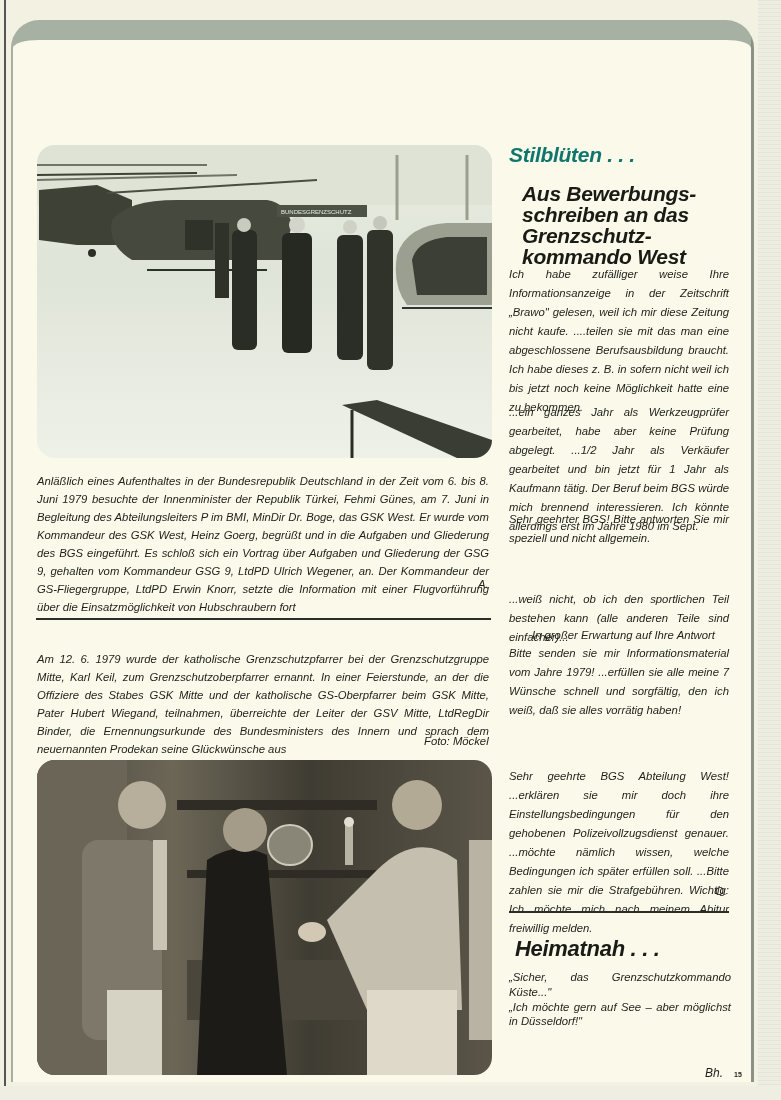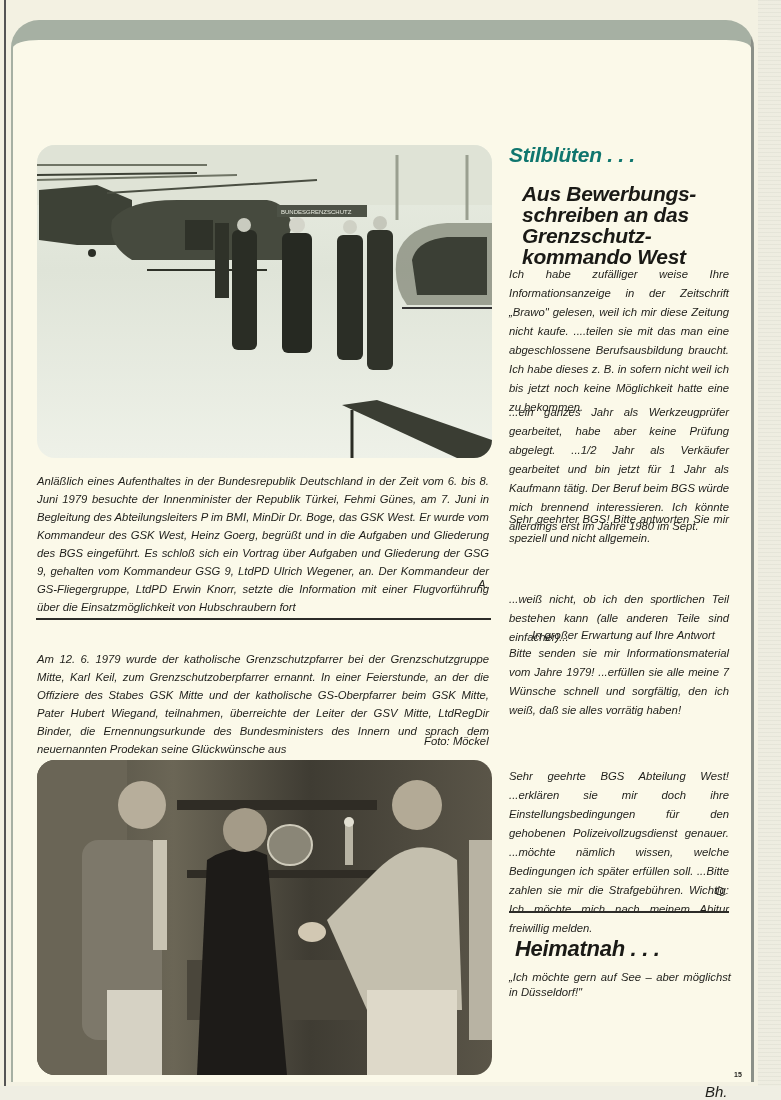--- a/index.html
+++ b/index.html
@@ -81,21 +81,21 @@
   .sig-o { position: absolute; left: 715px; top: 885px; font-size: 11.3px; font-style: italic; color: #1e1e1a; }
   .hr-right { position: absolute; left: 509px; top: 911px; width: 220px; height: 2px; background: #2c2c28; }
   .heading-heimat {
     position: absolute; left: 509px; top: 930px;
     font-size: 22px; font-weight: bold; font-style: italic; color: #1a1a16; margin: 6px; letter-spacing: -.3px;
   }
   .heimat-lines { position: absolute; left: 509px; top: 970px; width: 222px; margin: 0; padding: 0; list-style: none; }
   .heimat-lines li {
     font-size: 11.3px; line-height: 14.8px; font-style: italic; color: #1e1e1a; text-align: justify;
   }
-  .sig-bh { position: absolute; left: 705px; top: 1066px; font-size: 15px; font-style: italic; color: #1e1e1a; margin-top: 17px; }
+  .sig-bh { position: absolute; left: 705px; top: 1066px; font-size: 12px; font-style: italic; color: #1e1e1a; }
   .page-num { position: absolute; left: 734px; top: 1071px; font-size: 7px; font-weight: bold; color: #1e1e1a; }
 </style>
 </head>
 <body>
 
 <div class="left-binding"></div>
 <div class="right-speckle"></div>
 <div class="page-frame"></div>
 <div class="bottom-strip"></div>
 
@@ -198,16 +198,17 @@
 <p class="quote q4">...weiß nicht, ob ich den sportlichen Teil bestehen kann (alle anderen Teile sind einfacher)...</p>
 <p class="quote q4b">In großer Erwartung auf Ihre Antwort</p>
 <p class="quote q5">Bitte senden sie mir Informationsmaterial vom Jahre 1979! ...erfüllen sie alle meine 7 Wünsche schnell und sorgfältig, den ich weiß, daß sie alles vorrätig haben!</p>
 <p class="quote q6">Sehr geehrte BGS Abteilung West! ...erklären sie mir doch ihre Einstellungsbedingungen für den gehobenen Polizeivollzugsdienst genauer. ...möchte nämlich wissen, welche Bedingungen ich später erfüllen soll. ...Bitte zahlen sie mir die Strafgebühren. Wichtig: Ich möchte mich nach meinem Abitur freiwillig melden.</p>
 <span class="sig-o">O.</span>
 
 <div class="hr-right"></div>
 
 <h2 class="heading-heimat">Heimatnah . . .</h2>
 <ul class="heimat-lines">
+  <li>„Sicher, das Grenzschutzkommando Küste..."</li>
   <li>„Ich möchte gern auf See – aber möglichst in Düsseldorf!"</li>
 </ul>
 <span class="sig-bh">Bh.</span>
 <span class="page-num">15</span>
 
 </body></html>

